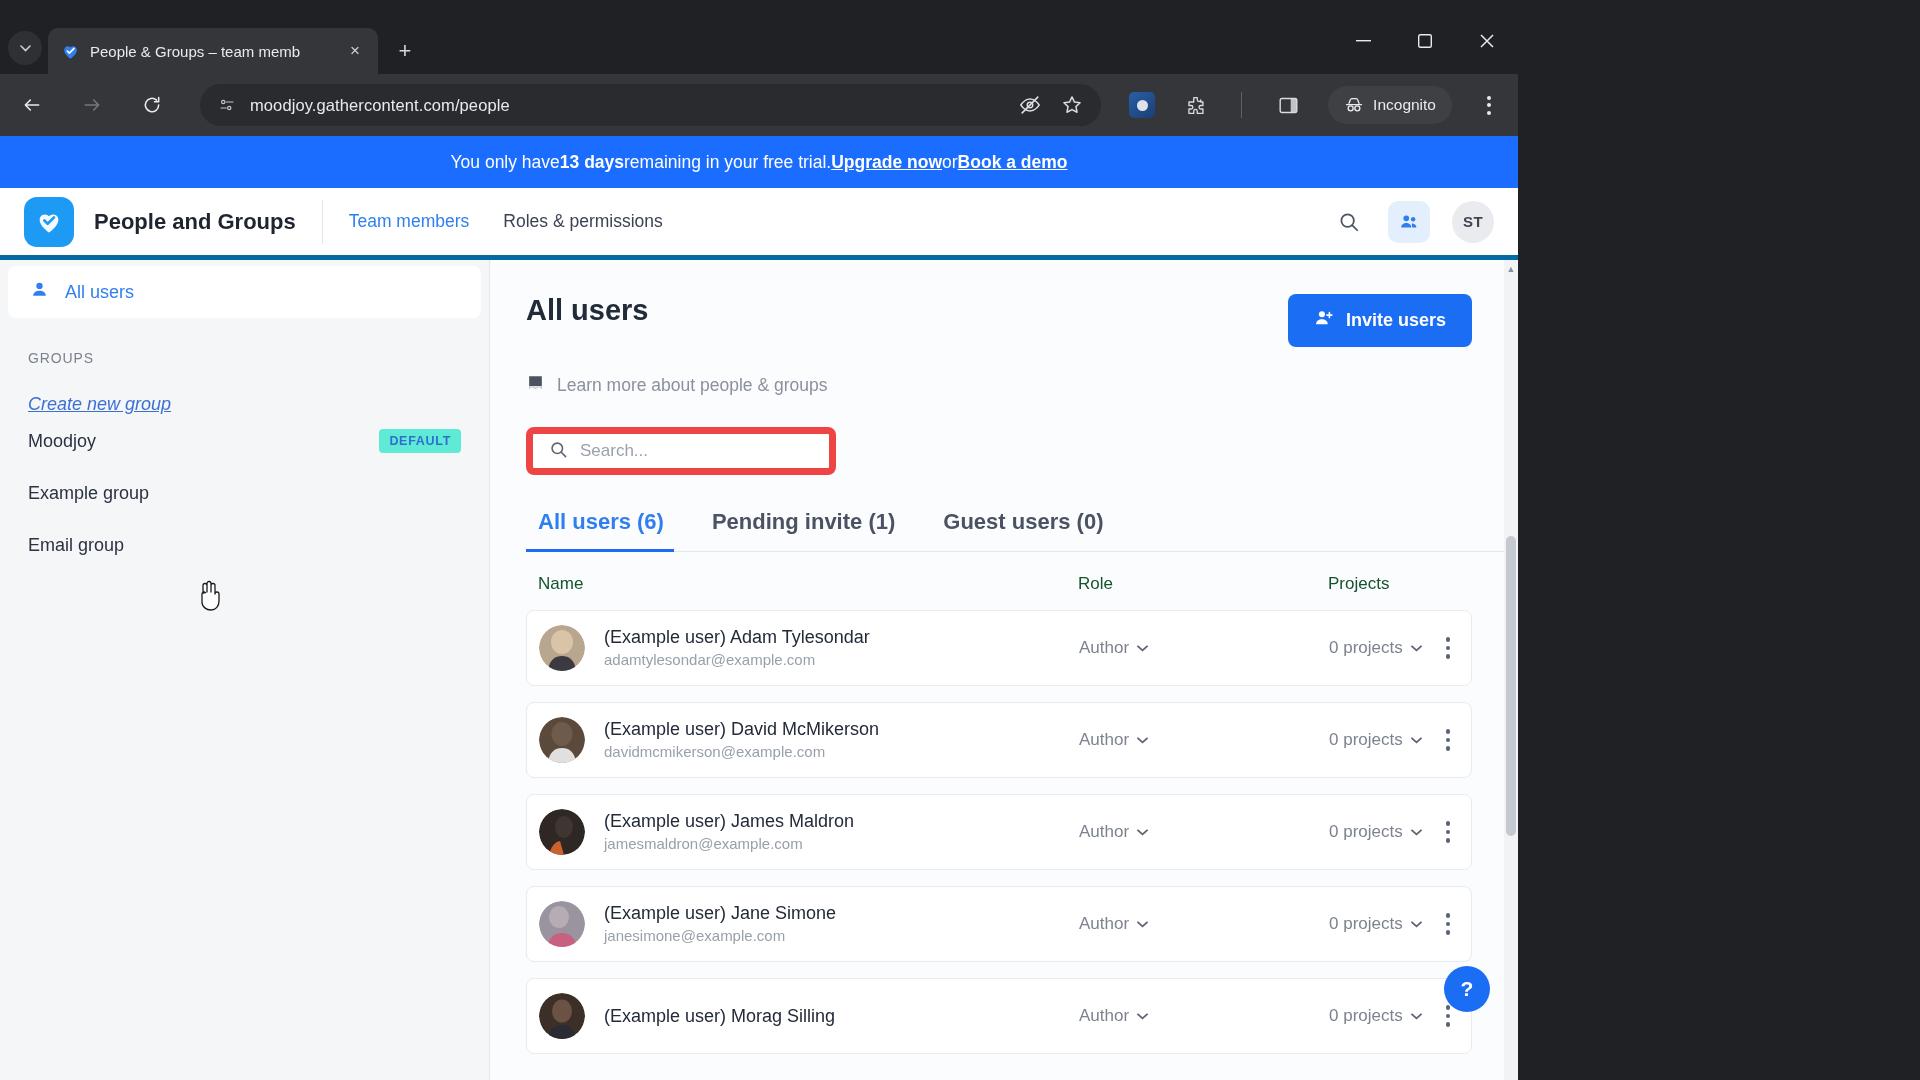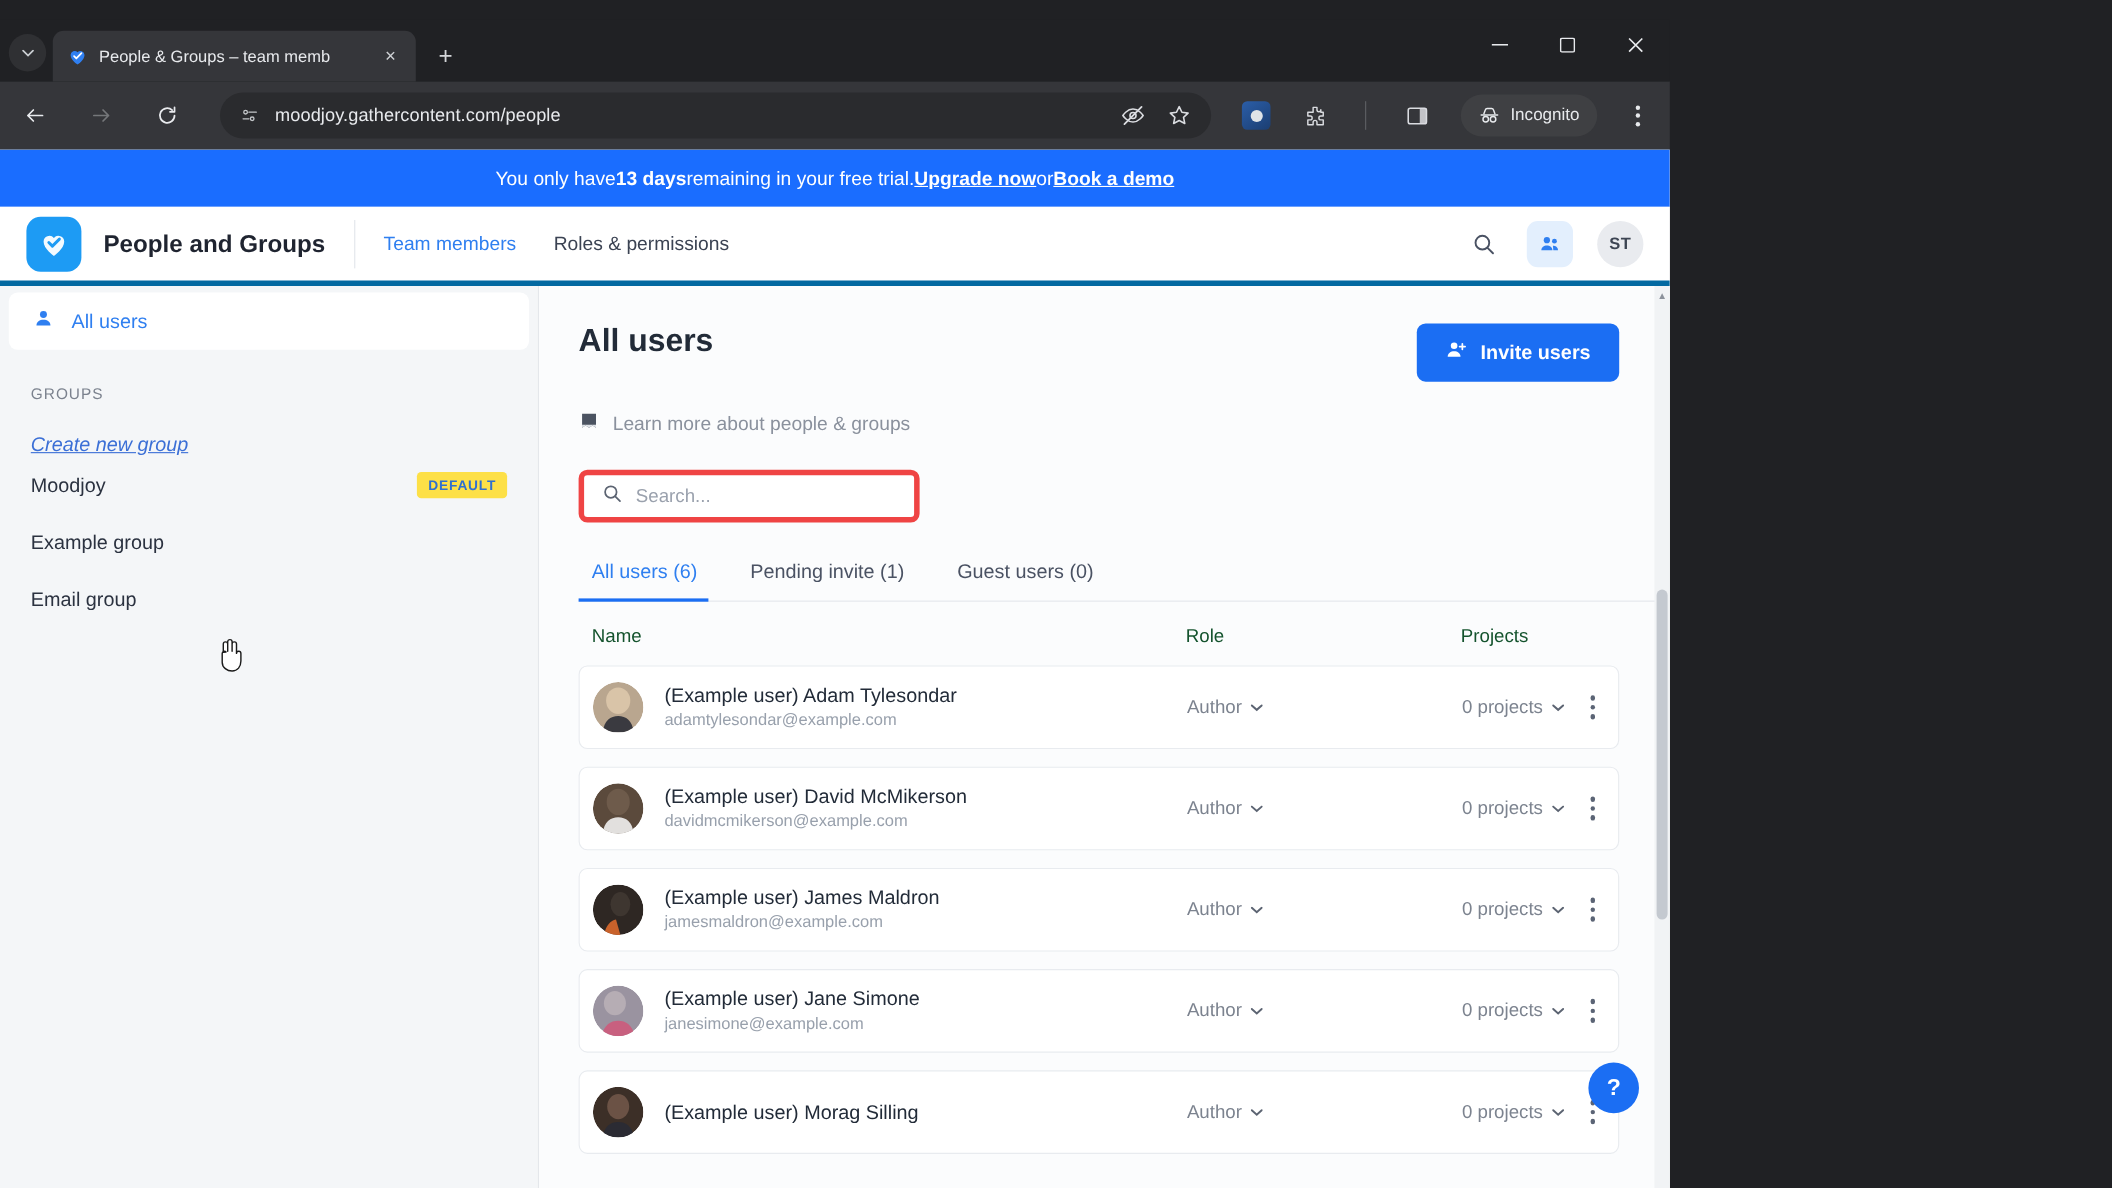--- a/index.html
+++ b/index.html
@@ -118,45 +118,45 @@
   .side-label { margin: 32px 0 0 28px; font-size: 14px; letter-spacing: .9px; color: #7b828e; font-weight: 400; }
   .side-link {
     margin: 28px 0 0 28px; font-size: 18px; color: #3b6fd6;
     text-decoration: underline; display: inline-block; position: relative; font-style: italic;
   }
   .side-group {
     display: flex; align-items: center; height: 52px; padding: 0 28px; gap: 12px;
     font-size: 18px; color: #2b3240;
   }
   .badge-default {
-    margin-left: auto; background: #fde047; color: #2f6fd0;
+    margin-left: auto; background: #5eead4; color: #2f6fd0;
     font-size: 12.5px; font-weight: 700; letter-spacing: .7px;
     padding: 5px 10px; border-radius: 4px;
   }
   .cursor-hand { position: absolute; left: 198px; top: 444px; width: 26px; height: 32px; pointer-events:none; }
 
   
   .main { flex: 1; background: #fbfcfd; padding: 34px 0 0 36px; position: relative; min-width: 0; }
   .main-head { display: flex; align-items: flex-start; padding-right: 46px; }
   .main-title { font-size: 29px; font-weight: 700; color: #222b38; }
   .invite-btn {
     margin-left: auto; display: flex; align-items: center; gap: 12px;
     background: #1b6ef3; color: #fff; font-size: 18px; font-weight: 700;
     padding: 14px 26px; border-radius: 8px; white-space: nowrap;
   }
   .learn-row { display: flex; align-items: center; gap: 12px; margin-top: 26px; color: #8a919d; font-size: 17.5px; }
   .search-box {
     margin-top: 30px; width: 310px; height: 48px; background: #fff;
-    border: 5px solid #ef4444; border-radius: 8px;
+    border: 7px solid #ef4444; border-radius: 8px;
     display: flex; align-items: center; gap: 12px; padding: 0 16px;
   }
   .search-ph { color: #9aa1ad; font-size: 17px; }
 
   .tabs-row { margin-top: 34px; display: flex; gap: 0; border-bottom: 1px solid #e4e7eb; padding-right: 46px; }
-  .ctab { font-size: 18px; color: #4a5263; padding: 0 24px 16px 24px; position: relative; white-space: nowrap; }
+  .ctab { font-size: 22px; color: #4a5263; padding: 0 24px 16px 24px; position: relative; white-space: nowrap; font-weight: bold; }
   .ctab:first-child { padding-left: 12px; }
   .ctab.active { color: #2f7ff0; }
   .ctab.active::after { content: ""; position: absolute; left: 0; right: 14px; bottom: -1px; height: 3px; background: #1b6ef3; }
 
   .table-head { display: flex; align-items: flex-end; padding: 22px 0 16px 12px; font-size: 17px; color: #14532d; }
   .col-name { width: 540px; flex: 0 0 540px; }
   .col-role { width: 250px; flex: 0 0 250px; }
   .col-proj { flex: 1; }
 
   .user-row {

